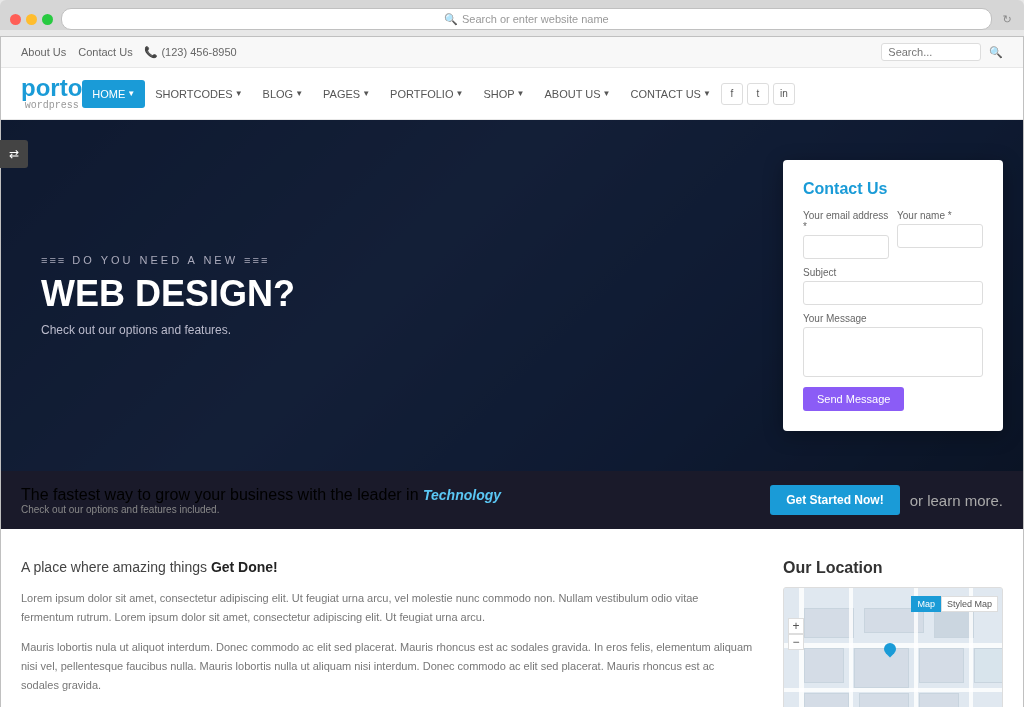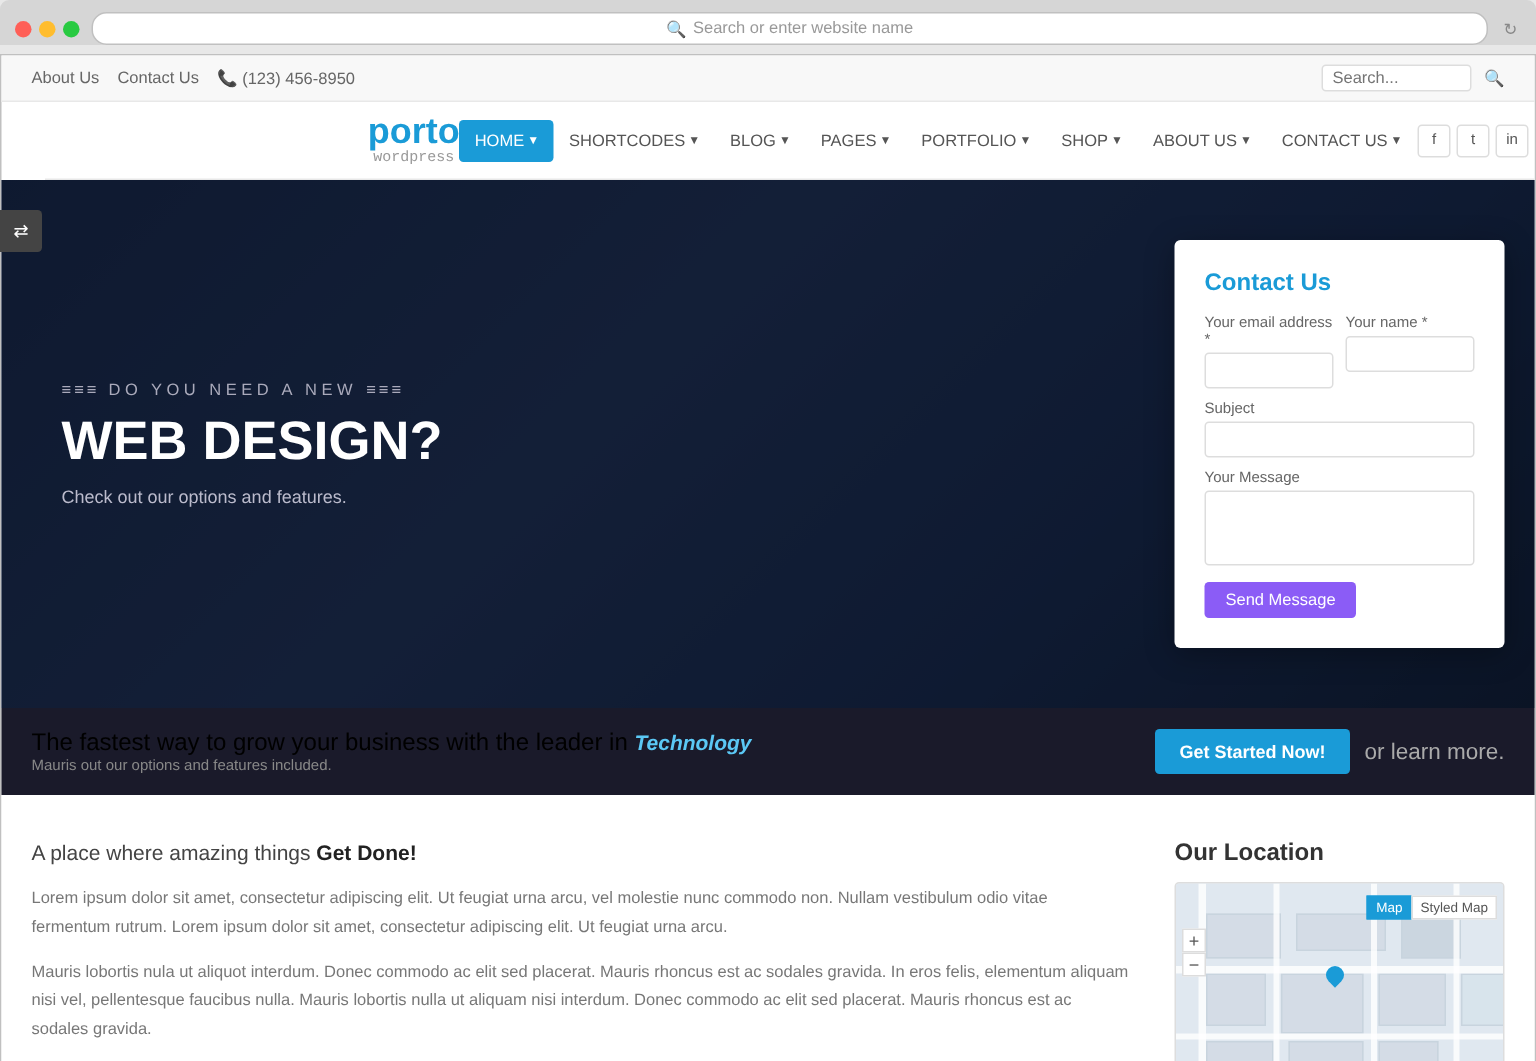--- a/index.html
+++ b/index.html
@@ -60,26 +60,25 @@
       border: 1px solid #ddd;
       border-radius: 3px;
       padding: 2px 6px;
       font-size: 11px;
       width: 100px;
     }
 
     
     .header {
       background: white;
-      padding: 8px 4px;
-      display: flex;
-      align-items: center;
-      justify-content: flex-end;
+      padding: 8px 20px;
+      display: flex;
+      align-items: center;
+      justify-content: flex-start;
       border-bottom: 1px solid #e8e8e8;
-      margin-left: 29px;
     }
     .logo-porto {
       font-size: 24px;
       font-weight: bold;
       color: #1a9bd7;
       line-height: 1;
     }
     .logo-subtitle { font-size: 10px; color: #999; text-align: center; font-family: Liberation Mono, monospace; }
     .nav-bar {
       display: flex;
@@ -463,21 +462,21 @@
       <button class="send-btn">Send Message</button>
     </div>
   </div>
 
   <div class="cta-strip">
     <div>
       <div>
         <span>The fastest way to grow your business with the leader in</span>
         <span class="cta-highlight">Technology</span>
       </div>
-      <div style="font-size:10px;color:#888;">Mauris out our options and features included.</div>
+      <div style="font-size:10px;color:#888;">Check out our options and features included.</div>
     </div>
     <div class="cta-right">
       <button class="cta-btn">Get Started Now!</button>
       <span class="cta-learn">or learn more.</span>
     </div>
   </div>
 
   <div class="main-content">
 
     <div class="content-left">

